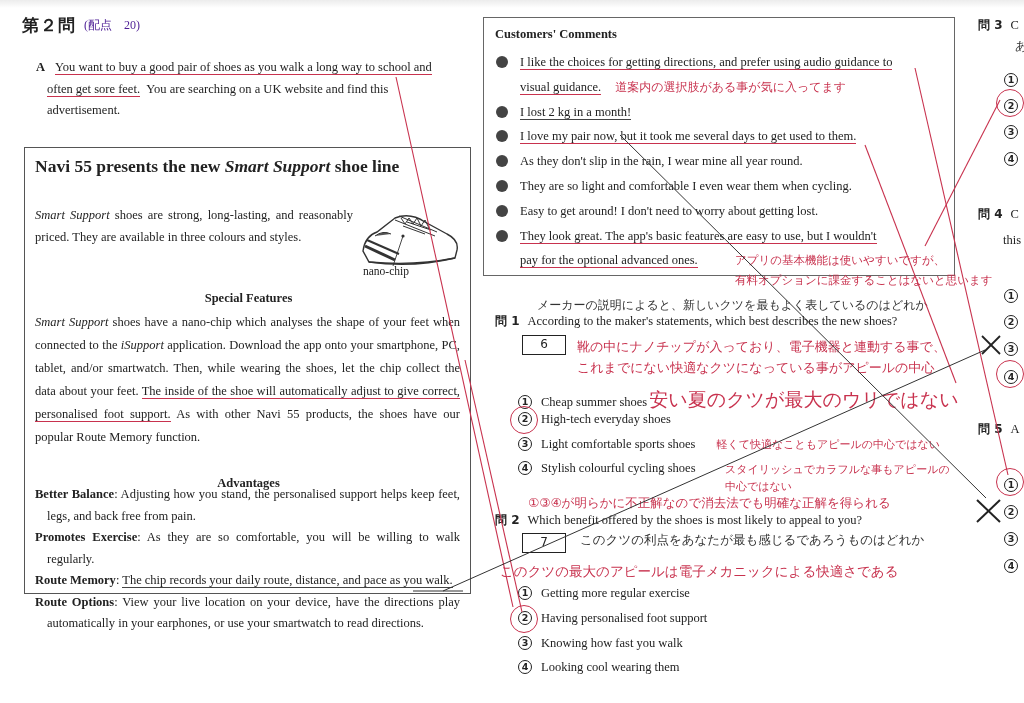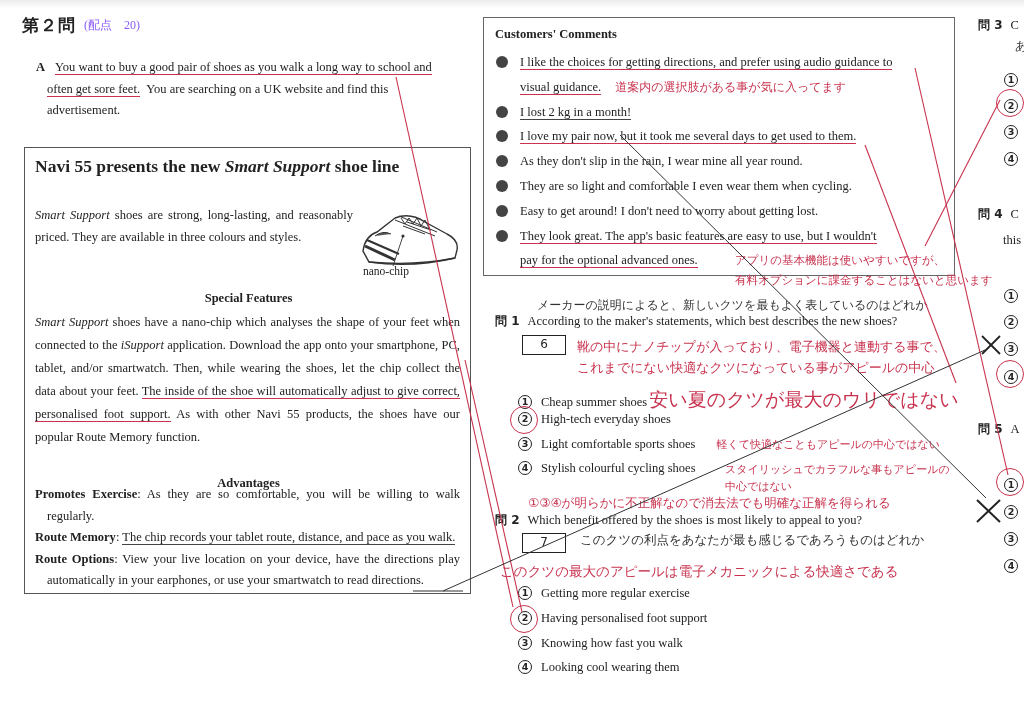--- a/index.html
+++ b/index.html
@@ -2,21 +2,21 @@
 <html><head>
 <meta charset="utf-8">
 <style>
   * { box-sizing: border-box; margin: 0; padding: 0; }
   html, body { width: 1024px; height: 703px; overflow: hidden; background: #ffffff; }
   body { position: relative; font-family: "Liberation Serif", "DejaVu Serif", serif; color: #222; }
   .abs { position: absolute; }
   .topshade { left:0; top:0; width:1024px; height:8px; background: linear-gradient(#ececec, #ffffff); }
 
   .q-title { left: 22px; top: 14px; font-size: 17px; font-weight: bold; font-family: "DejaVu Sans", sans-serif; letter-spacing: 1px; }
-  .q-points { left: 84px; top: 17px; font-size: 12px; color: #8b5cf6; }
+  .q-points { left: 84px; top: 17px; font-size: 12px; color: #4c1d95; }
 
   .intro { left: 36px; top: 57px; width: 440px; font-size: 12.5px; line-height: 21.5px; text-align: justify; }
   .intro .letter { font-weight: bold; margin-right: 10px; }
   .intro .ind { display:block; padding-left: 11px; }
 
   .ad-box { left: 24px; top: 147px; width: 447px; height: 447px; border: 1px solid #555; }
   .ad-title { left: 10px; top: 8px; font-size: 17.5px; font-weight: bold; white-space: nowrap; }
   .ad-intro { left: 10px; top: 57px; width: 318px; font-size: 12.5px; line-height: 21.5px; text-align: justify; }
   .shoe { left: 330px; top: 48px; width: 110px; height: 90px; }
   .nano-label { left: 338px; top: 117px; font-size: 11.5px; }
@@ -83,22 +83,23 @@
     <circle cx="48" cy="40" r="1.6" fill="#333"></circle>
     <path d="M48 40 L38 70" stroke="#333" stroke-width="0.9"></path>
   </svg>
   <div class="abs nano-label">nano-chip</div>
 
   <div class="abs sec-head" style="top:143px;">Special Features</div>
   <div class="abs feat-text"><i>Smart Support</i><span> shoes have a nano-chip which analyses the shape of your feet when connected to the </span><i>iSupport</i><span> application. Download the app onto your smartphone, PC, tablet, and/or smartwatch. Then, while wearing the shoes, let the chip collect the data about your feet. </span><span class="ul-red">The inside of the shoe will automatically adjust to give correct, personalised foot support.</span><span> As with other Navi 55 products, the shoes have our popular Route Memory function.</span></div>
 
   <div class="abs sec-head" style="top:328px;">Advantages</div>
   <div class="abs adv-list">
+    <div class="adv-item"><b>Better Balance</b><span>: Adjusting how you stand, the personalised support helps keep feet, legs, and back free from pain.</span></div>
     <div class="adv-item"><b>Promotes Exercise</b><span>: As they are so comfortable, you will be willing to walk regularly.</span></div>
-    <div class="adv-item"><b>Route Memory</b><span>: </span><span class="ul-dark">The chip records your tablet route, distance, and pace as you walk.</span></div>
+    <div class="adv-item"><b>Route Memory</b><span>: </span><span class="ul-dark">The chip records your daily route, distance, and pace as you walk.</span></div>
     <div class="adv-item"><b>Route Options</b><span>: View your live location on your device, have the directions play automatically in your earphones, or use your smartwatch to read directions.</span></div>
   </div>
 </div>
 
 <div class="abs cc-box">
   <div class="abs cc-head">Customers' Comments</div>
   <div class="abs cc-list">
     <div class="cc-item"><span class="dot"></span><span class="ul-red">I like the choices for getting directions, and prefer using audio guidance to</span><br><span class="ul-red">visual guidance.</span><span class="note" style="margin-left:14px;font-size:12px;">道案内の選択肢がある事が気に入ってます</span></div>
     <div class="cc-item"><span class="dot"></span><span class="ul-dark">I lost 2 kg in a month!</span></div>
     <div class="cc-item"><span class="dot"></span><span class="ul-red">I love my pair now, but it took me several days to get used to them.</span></div>

